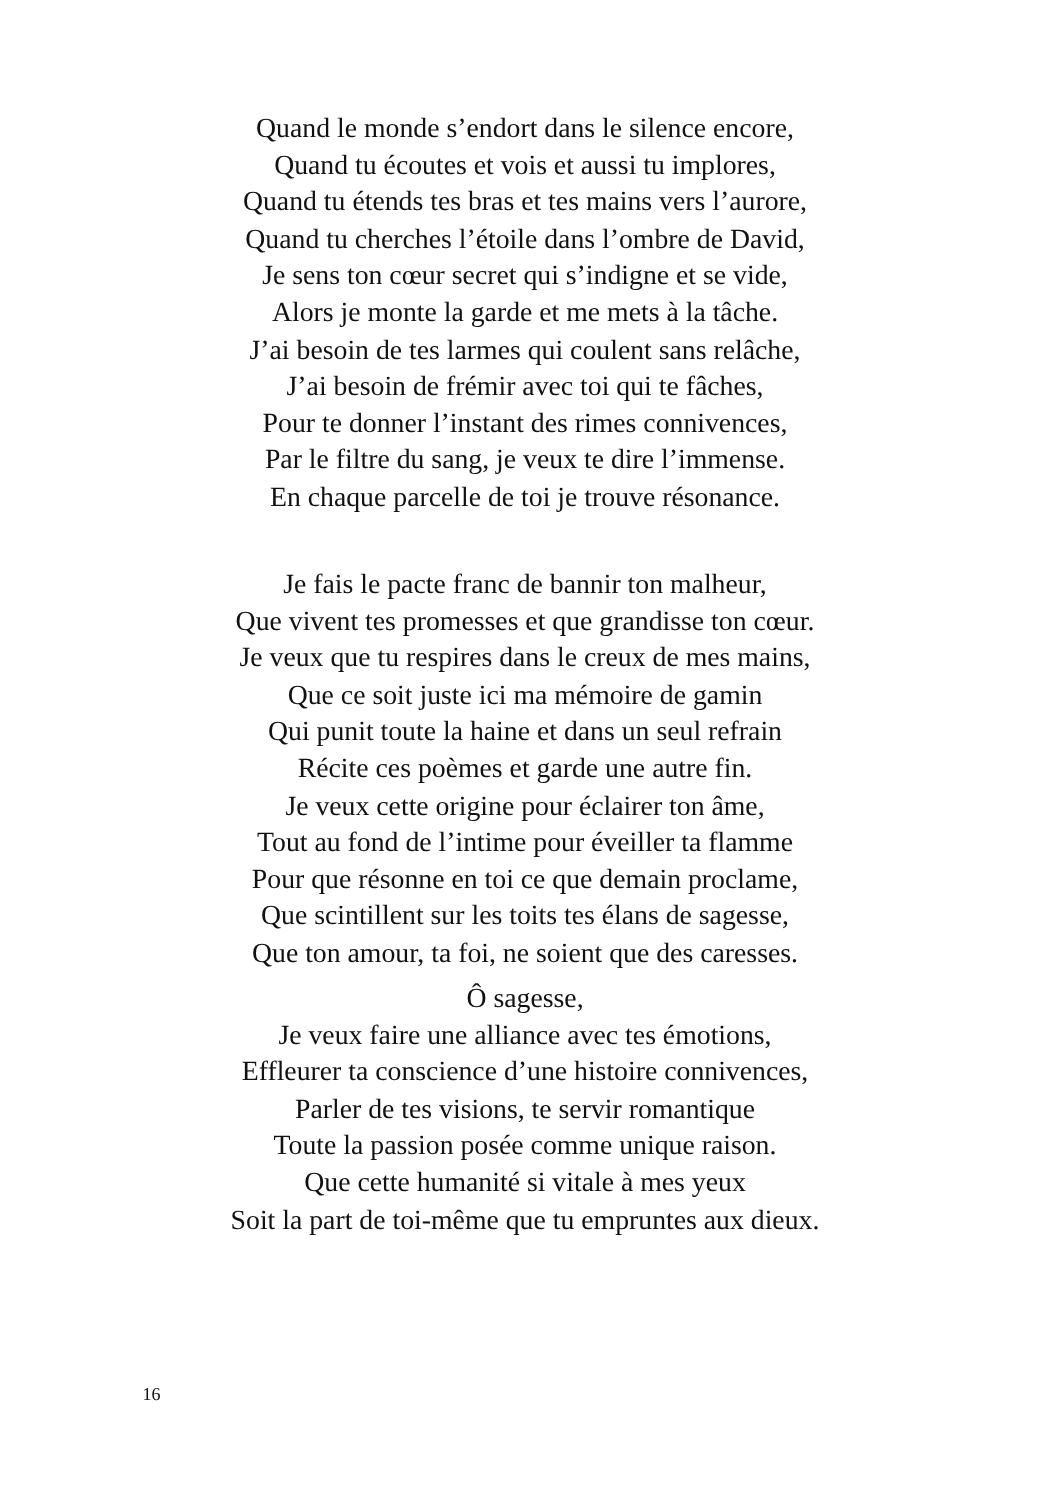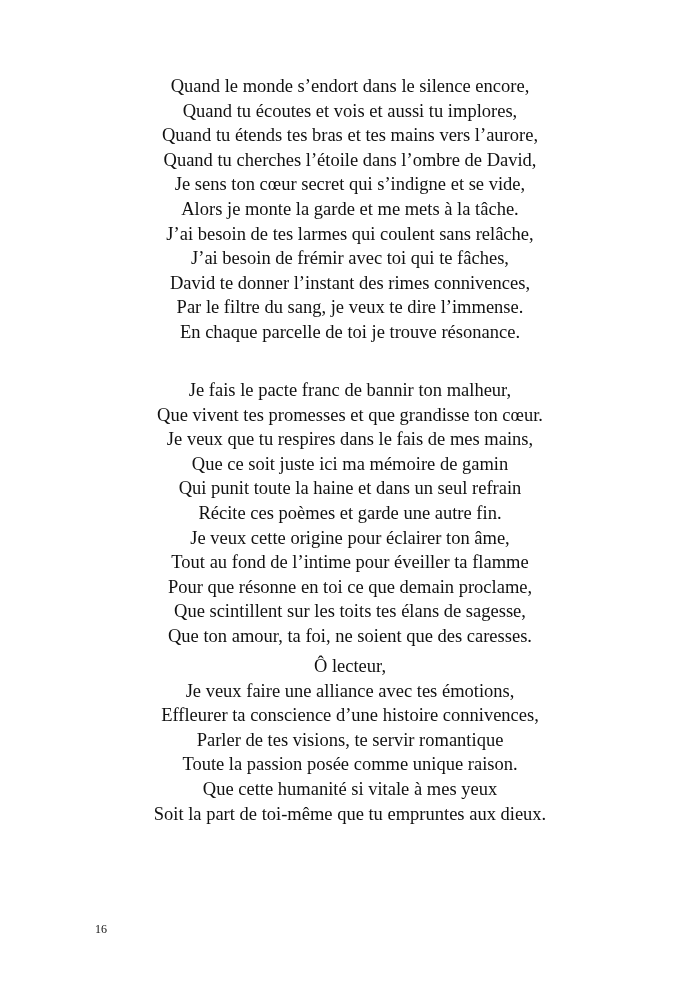--- a/index.html
+++ b/index.html
@@ -52,41 +52,41 @@
 
   <div class="stanza" id="stanza-1">
     <span class="line">Quand le monde s’endort dans le silence encore,</span>
     <span class="line">Quand tu écoutes et vois et aussi tu implores,</span>
     <span class="line">Quand tu étends tes bras et tes mains vers l’aurore,</span>
     <span class="line">Quand tu cherches l’étoile dans l’ombre de David,</span>
     <span class="line">Je sens ton cœur secret qui s’indigne et se vide,</span>
     <span class="line">Alors je monte la garde et me mets à la tâche.</span>
     <span class="line">J’ai besoin de tes larmes qui coulent sans relâche,</span>
     <span class="line">J’ai besoin de frémir avec toi qui te fâches,</span>
-    <span class="line">David te donner l’instant des rimes connivences,</span>
+    <span class="line">Pour te donner l’instant des rimes connivences,</span>
     <span class="line">Par le filtre du sang, je veux te dire l’immense.</span>
     <span class="line">En chaque parcelle de toi je trouve résonance.</span>
   </div>
 
   <div class="stanza" id="stanza-2">
     <span class="line">Je fais le pacte franc de bannir ton malheur,</span>
     <span class="line">Que vivent tes promesses et que grandisse ton cœur.</span>
-    <span class="line">Je veux que tu respires dans le fais de mes mains,</span>
+    <span class="line">Je veux que tu respires dans le creux de mes mains,</span>
     <span class="line">Que ce soit juste ici ma mémoire de gamin</span>
     <span class="line">Qui punit toute la haine et dans un seul refrain</span>
     <span class="line">Récite ces poèmes et garde une autre fin.</span>
     <span class="line">Je veux cette origine pour éclairer ton âme,</span>
     <span class="line">Tout au fond de l’intime pour éveiller ta flamme</span>
     <span class="line">Pour que résonne en toi ce que demain proclame,</span>
     <span class="line">Que scintillent sur les toits tes élans de sagesse,</span>
     <span class="line">Que ton amour, ta foi, ne soient que des caresses.</span>
   </div>
 
   <div class="stanza" id="stanza-3">
-    <span class="line">Ô lecteur,</span>
+    <span class="line">Ô sagesse,</span>
     <span class="line">Je veux faire une alliance avec tes émotions,</span>
     <span class="line">Effleurer ta conscience d’une histoire connivences,</span>
     <span class="line">Parler de tes visions, te servir romantique</span>
     <span class="line">Toute la passion posée comme unique raison.</span>
     <span class="line">Que cette humanité si vitale à mes yeux</span>
     <span class="line">Soit la part de toi-même que tu empruntes aux dieux.</span>
   </div>
 
   <div class="page-number">16</div>
 

